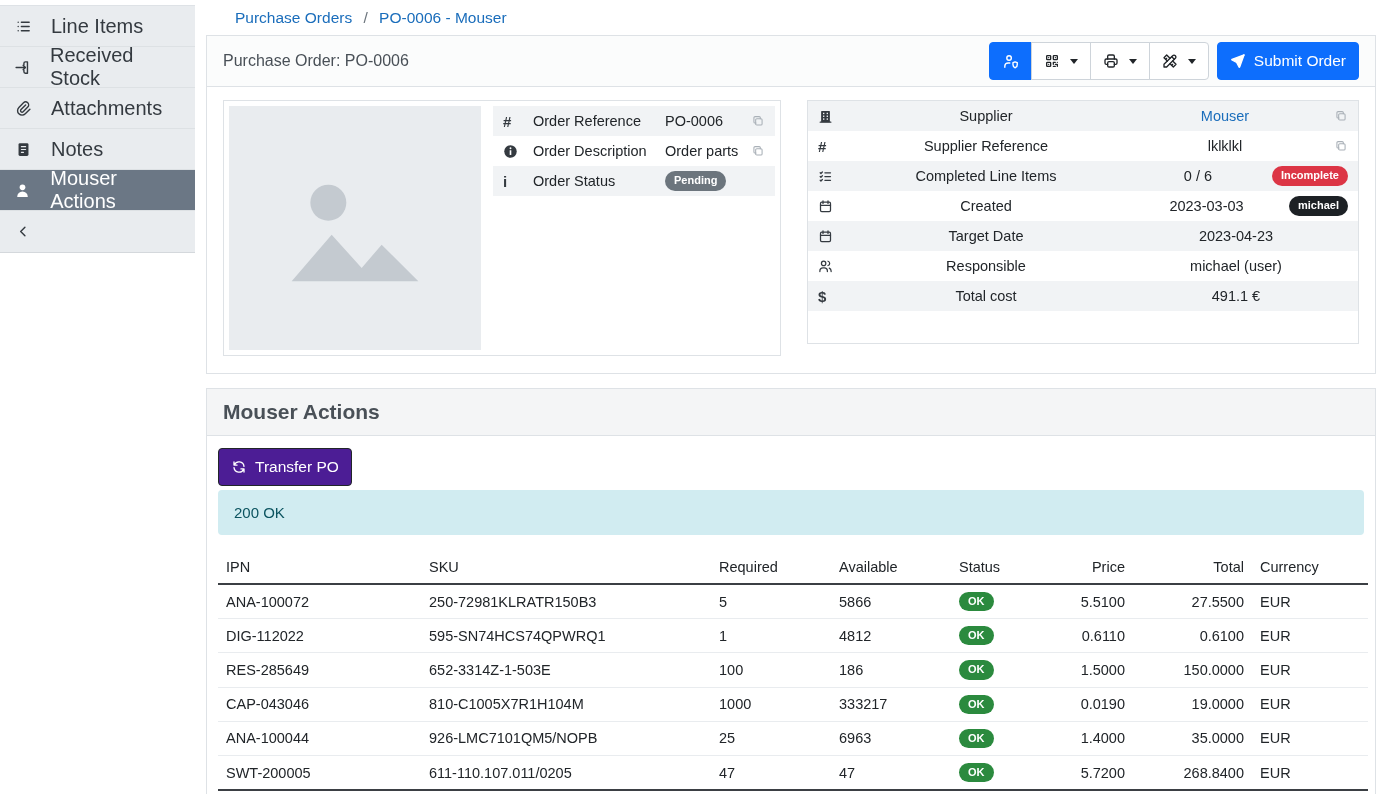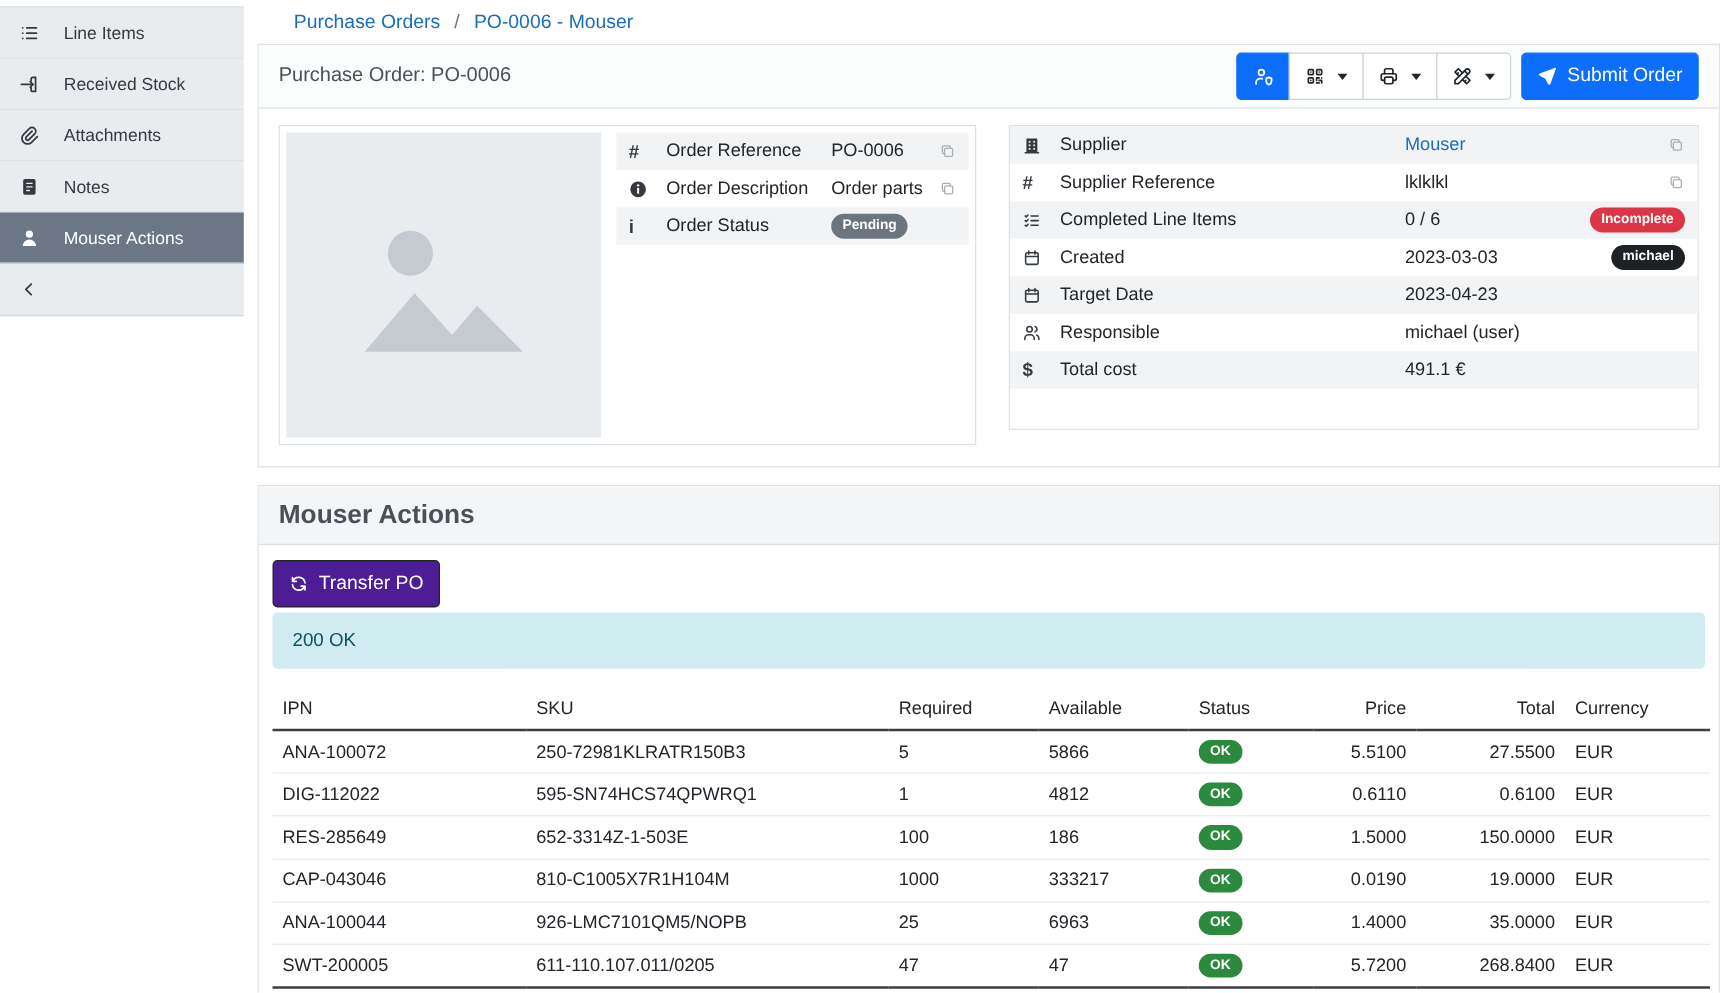--- a/index.html
+++ b/index.html
@@ -4,21 +4,21 @@
 <style>
   * { box-sizing: border-box; margin: 0; padding: 0; }
   html, body { width: 1383px; height: 794px; overflow: hidden; background: #fff;
     font-family: "Liberation Sans", sans-serif; color: #212529; }
   .app { position: relative; width: 1383px; height: 794px; }
 
   
   .sidebar { position: absolute; top: 5px; left: 0; width: 195px; background: #e9ecef;
     border-top: 1px solid #dee2e6; border-bottom: 1px solid #d4d8dc; }
   .side-item { display: flex; align-items: center; gap: 19px; height: 41px; padding: 0 14px;
-    border-bottom: 1px solid #dde1e4; color: #343a40; font-size: 14px; cursor: pointer; }
+    border-bottom: 1px solid #dde1e4; color: #343a40; font-size: 20px; cursor: pointer; }
   .side-item:last-child { border-bottom: none; }
   .side-item.selected { background: #6b7785; color: #fff; }
   .s-icon { display: flex; width: 18px; justify-content: center; }
 
   
   .main { position: absolute; left: 195px; top: 0; width: 1188px; }
   .breadcrumb { padding: 9px 0 8px 40px; font-size: 15.5px; }
   .breadcrumb a { color: #1a6dbb; text-decoration: none; cursor: pointer; }
   .breadcrumb .sep { color: #6c757d; margin: 0 7px; }
 
@@ -40,21 +40,21 @@
   .caret { width: 0; height: 0; border-left: 4px solid transparent; border-right: 4px solid transparent;
     border-top: 5px solid currentColor; margin-left: 2px; }
 
   
   .details-flex { display: flex; gap: 26px; padding: 13px 16px 17px; }
   .card { border: 1px solid #dee2e6; background: #fff; }
   .left-card { width: 558px; display: flex; padding: 5px; }
   .thumb { width: 252px; height: 244px; background: #e9ecef; display: flex;
     align-items: center; justify-content: center; cursor: pointer; }
   .left-card .dtable { flex: 1; margin-left: 12px; }
-  .right-card { flex: 1; align-self: flex-start; padding-bottom: 32px; }
+  .right-card { flex: 1; align-self: flex-start; padding-bottom: 32px; text-align: center; }
 
   .drow { display: flex; align-items: center; height: 30px; padding: 0 10px; font-size: 14.5px; }
   .drow:nth-child(odd) { background: #f1f3f5; }
   .d-icon { width: 20px; display: flex; color: #343a40; font-weight: 700; font-size: 15px; }
   .d-label { margin-left: 10px; }
   .left-card .d-label { width: 132px; }
   .right-card .d-label { width: 276px; }
   .d-value { flex: 1; }
   .link { color: #1a6dbb; text-decoration: none; cursor: pointer; }
   .copy-btn { display: flex; color: #a9b0b7; cursor: pointer; margin-left: 8px; }

